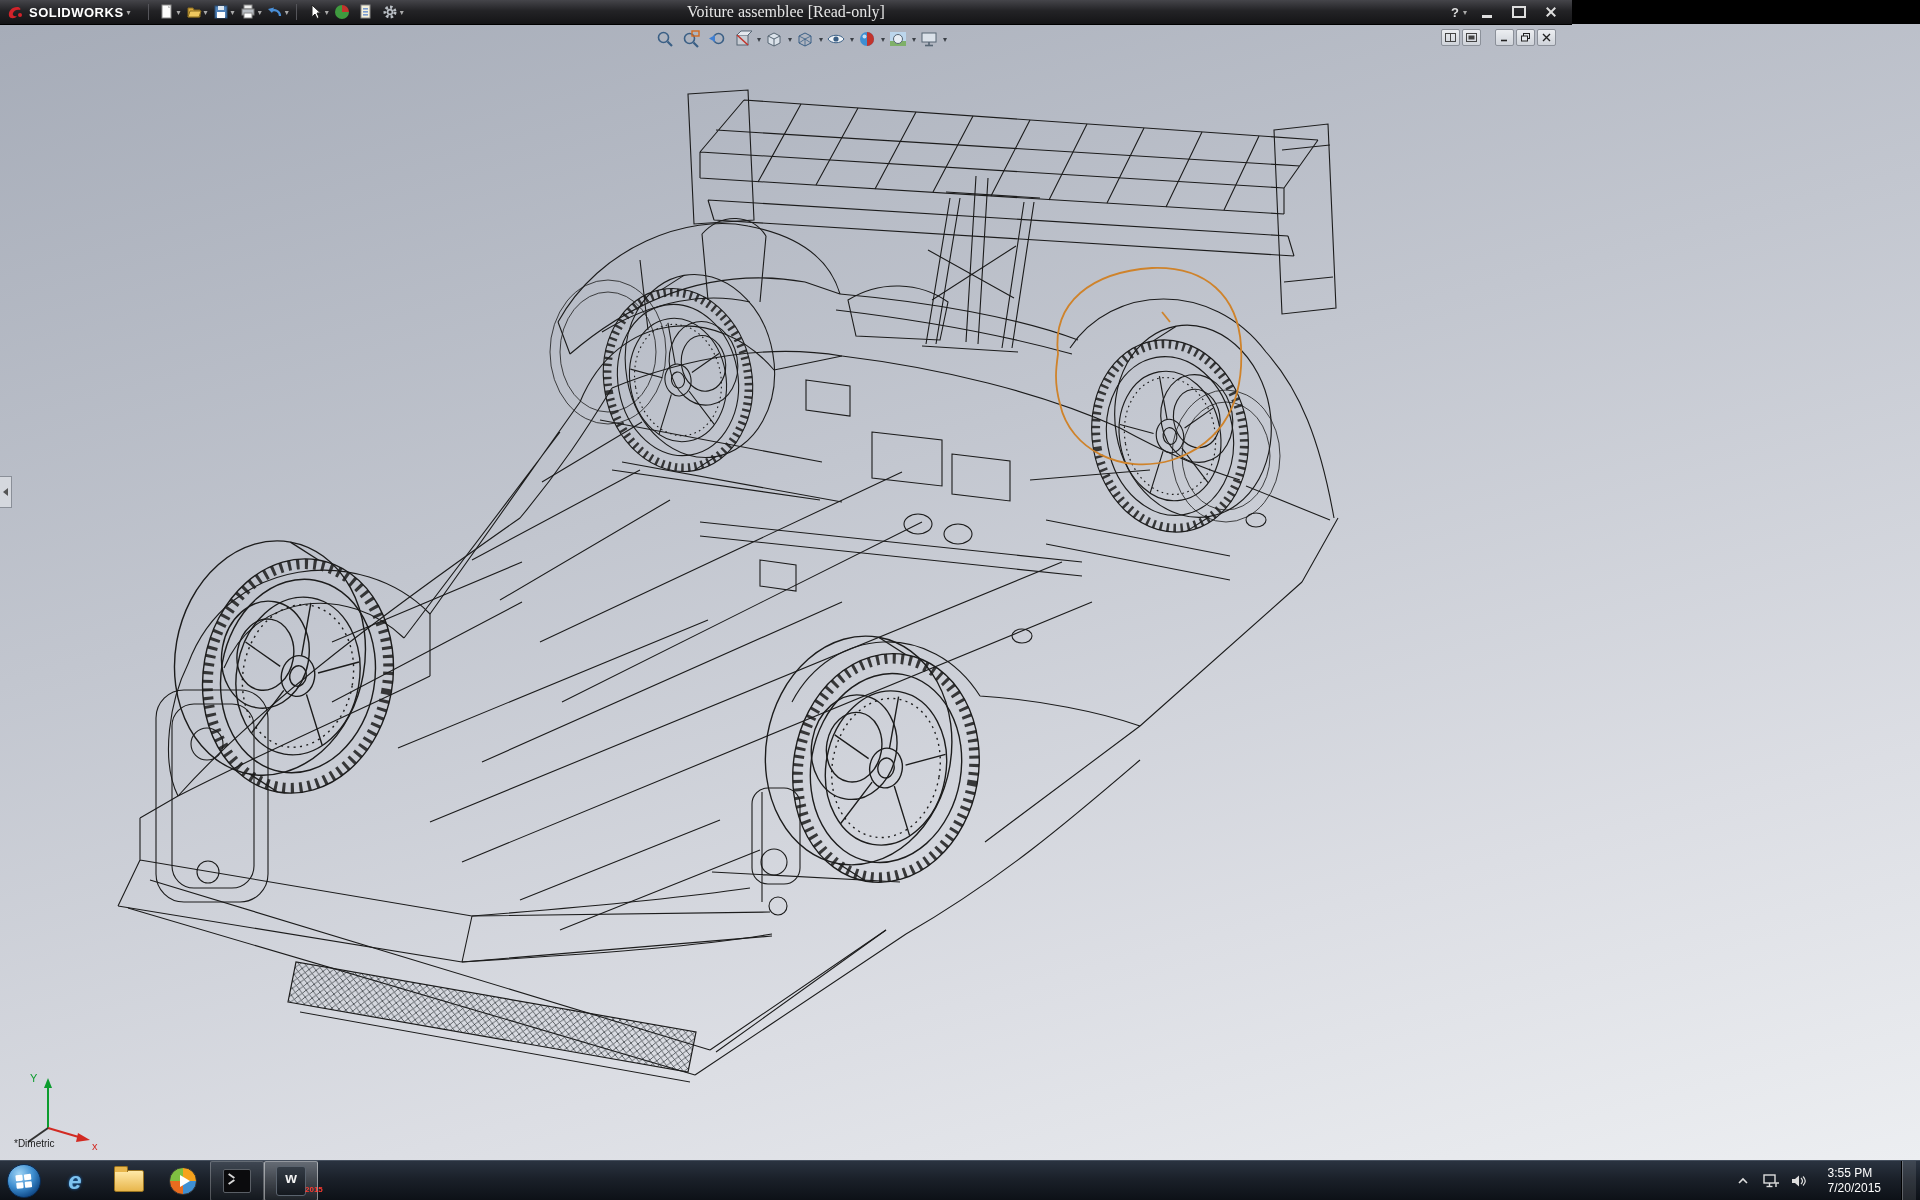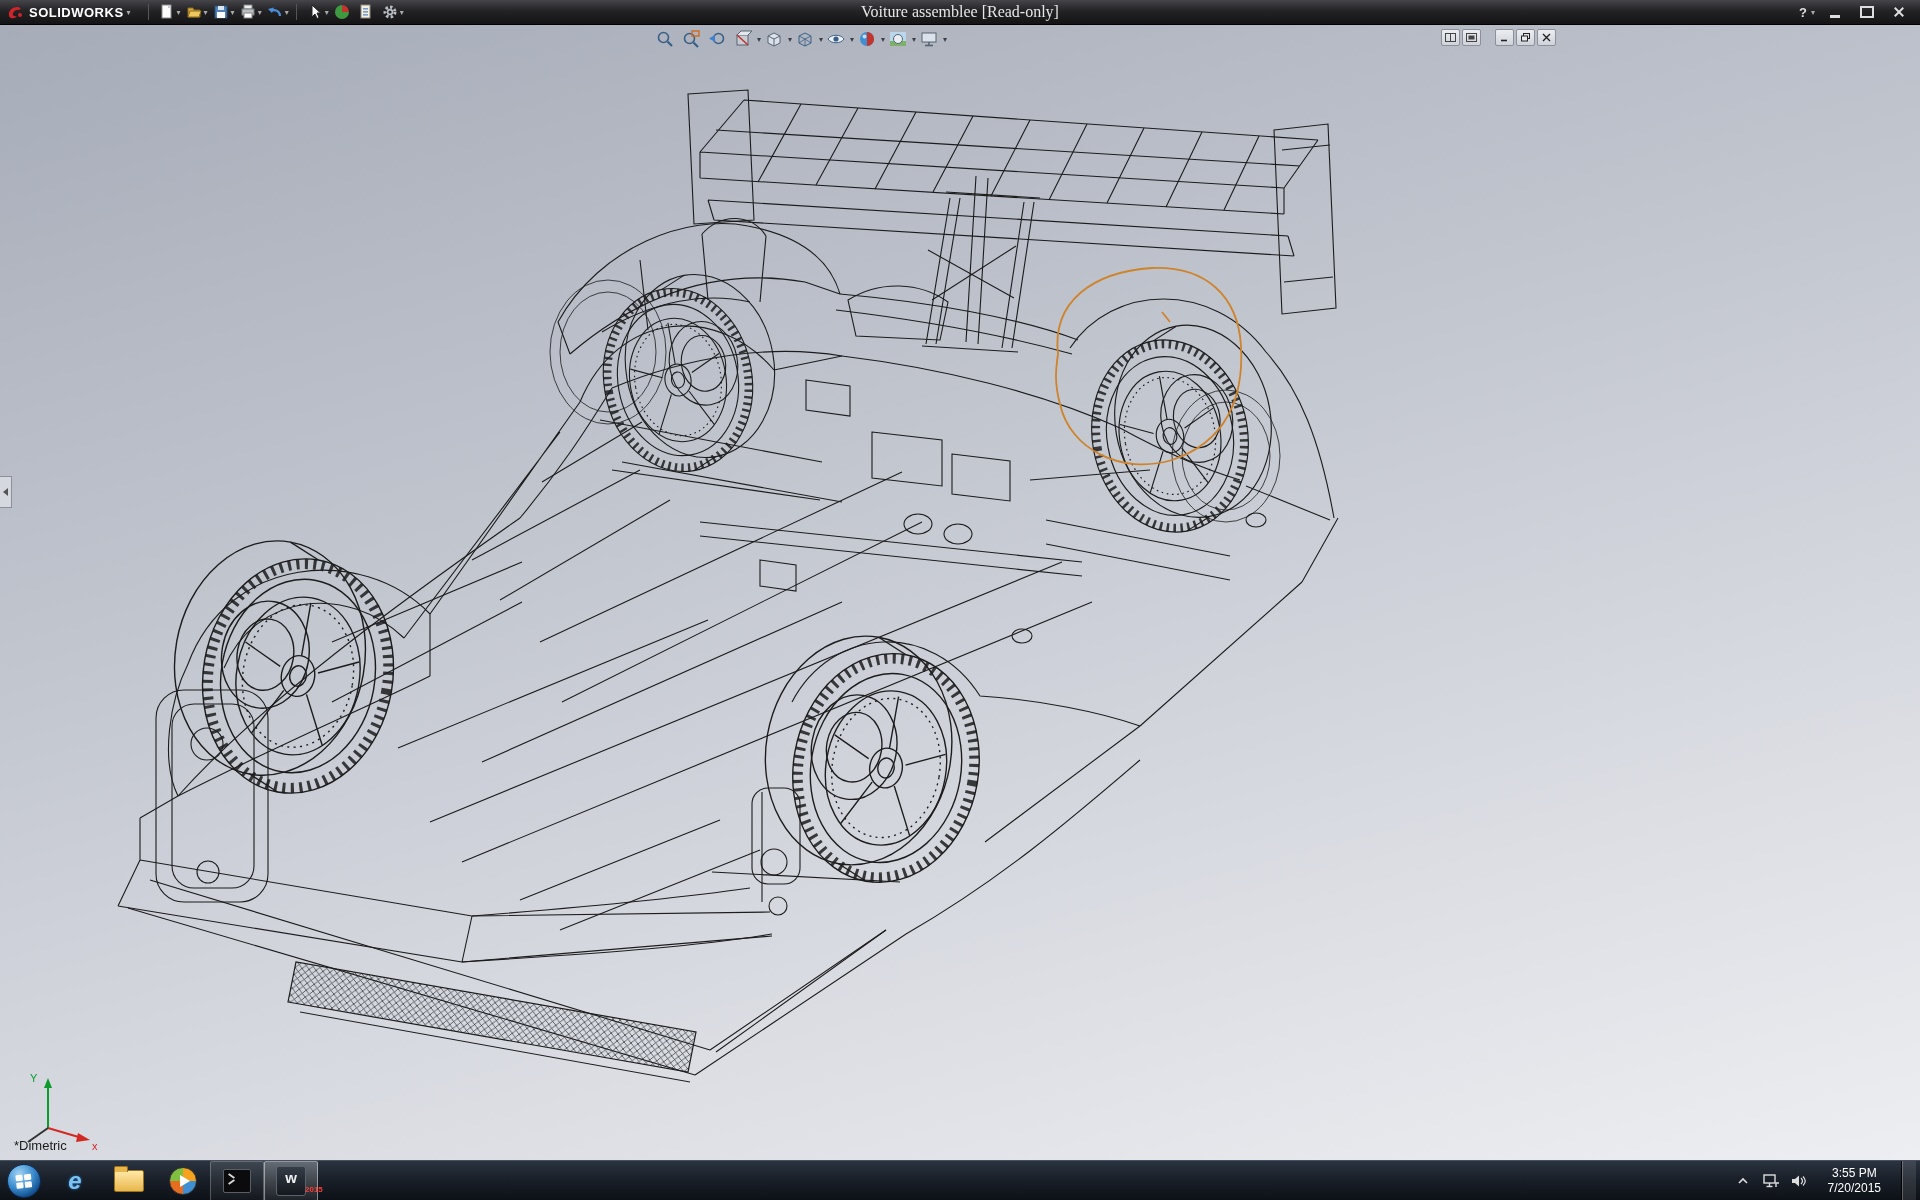--- a/index.html
+++ b/index.html
@@ -1,20 +1,20 @@
 <!DOCTYPE html>
 <html><head>
 <meta charset="utf-8">
 <style>
   html,body{margin:0;padding:0;width:1920px;height:1200px;overflow:hidden;
     font-family:"Liberation Sans",sans-serif;background:#000;}
   .root{position:relative;width:1920px;height:1200px;}
 
   
-  .titlebar{position:absolute;left:0;top:0;width:1920px;height:24px;
+  .titlebar{position:absolute;left:0;top:0;width:1572px;height:24px;
     background:linear-gradient(180deg,#45454a 0%,#232326 45%,#141416 100%);
     display:flex;align-items:center;z-index:30;border-bottom:1px solid #000;}
   .brand{display:flex;align-items:center;gap:5px;padding:0 10px 0 6px;}
   .brand-text{color:#fff;font-size:13px;font-weight:bold;letter-spacing:.5px;}
   .tb-sep{width:1px;height:16px;background:#55555a;margin:0 6px;}
   .tb-btn{width:22px;height:20px;display:flex;align-items:center;justify-content:center;
     margin:0 1px;border-radius:2px;}
   .tb-caret{color:#aaa;font-size:8px;margin:0 1px 0 -2px;}
   .win-title{position:absolute;left:0;right:0;top:0;height:24px;display:flex;
     align-items:center;justify-content:center;color:#e6e6e6;font-size:16px;pointer-events:none;font-family:Liberation Serif, serif;}
@@ -47,39 +47,39 @@
   .dc-btn{width:17px;height:15px;background:linear-gradient(#eceef1,#cfd3da);
     border:1px solid #8b9099;border-radius:2px;display:flex;align-items:center;justify-content:center;}
 
   
   .collapse-tab{position:absolute;left:0;top:452px;width:11px;height:30px;
     background:#d5d8de;border:1px solid #8a8f98;border-left:none;z-index:5;
     display:flex;align-items:center;justify-content:center;}
   .collapse-arrow{width:0;height:0;border-top:4px solid transparent;
     border-bottom:4px solid transparent;border-right:5px solid #555;}
 
-  .view-label{position:absolute;left:14px;top:1114px;color:#1a1a1a;font-size:13px;z-index:5;}
+  .view-label{position:absolute;left:14px;top:1114px;color:#1a1a1a;font-size:10px;z-index:5;}
 
   
   .taskbar{position:absolute;left:0;top:1160px;width:1920px;height:40px;z-index:40;
     background:linear-gradient(180deg,#2a3340 0%,#1a2029 45%,#0c1016 100%);
     border-top:1px solid #46505e;display:flex;align-items:center;}
   .start-btn{width:48px;height:40px;display:flex;align-items:center;justify-content:center;}
   .orb{width:32px;height:32px;border-radius:50%;
     background:radial-gradient(circle at 35% 28%,#9fd4f5 0%,#3e8ed0 45%,#14508f 75%,#0a2c55 100%);
     border:1px solid #0a2c55;display:flex;align-items:center;justify-content:center;}
   .task-item{width:54px;height:40px;display:flex;align-items:center;justify-content:center;
     position:relative;}
   .task-item.running{background:linear-gradient(rgba(255,255,255,.10),rgba(255,255,255,.03));
     border:1px solid rgba(255,255,255,.25);border-radius:2px;box-sizing:border-box;}
   .task-item.active{background:linear-gradient(rgba(255,255,255,.28),rgba(255,255,255,.08));
     border:1px solid rgba(255,255,255,.45);border-radius:2px;box-sizing:border-box;}
   .tray{margin-left:auto;display:flex;align-items:center;gap:10px;padding-right:4px;}
   .tray-icon{display:flex;align-items:center;justify-content:center;width:18px;height:18px;}
-  .clock{display:flex;flex-direction:column;align-items:center;justify-content:center;
+  .clock{display:flex;flex-direction:column;justify-content:center;
     color:#fff;font-size:12px;line-height:15px;padding:0 10px;}
   .show-desktop{width:14px;height:40px;background:rgba(255,255,255,.10);
     border-left:1px solid #000;box-shadow:inset 1px 0 0 rgba(255,255,255,.25);}
 
   .ie-e{font-size:24px;font-weight:bold;color:#7ec3f0;font-style:italic;
     text-shadow:0 0 3px #1c6fc2;}
   .folder-icon{width:28px;height:20px;background:linear-gradient(#ffe9a8,#e8b64c);
     border:1px solid #9a7420;border-radius:2px;position:relative;}
   .folder-icon::before{content:"";position:absolute;left:-1px;top:-5px;width:12px;height:5px;
     background:#e8b64c;border:1px solid #9a7420;border-bottom:none;border-radius:2px 2px 0 0;}

